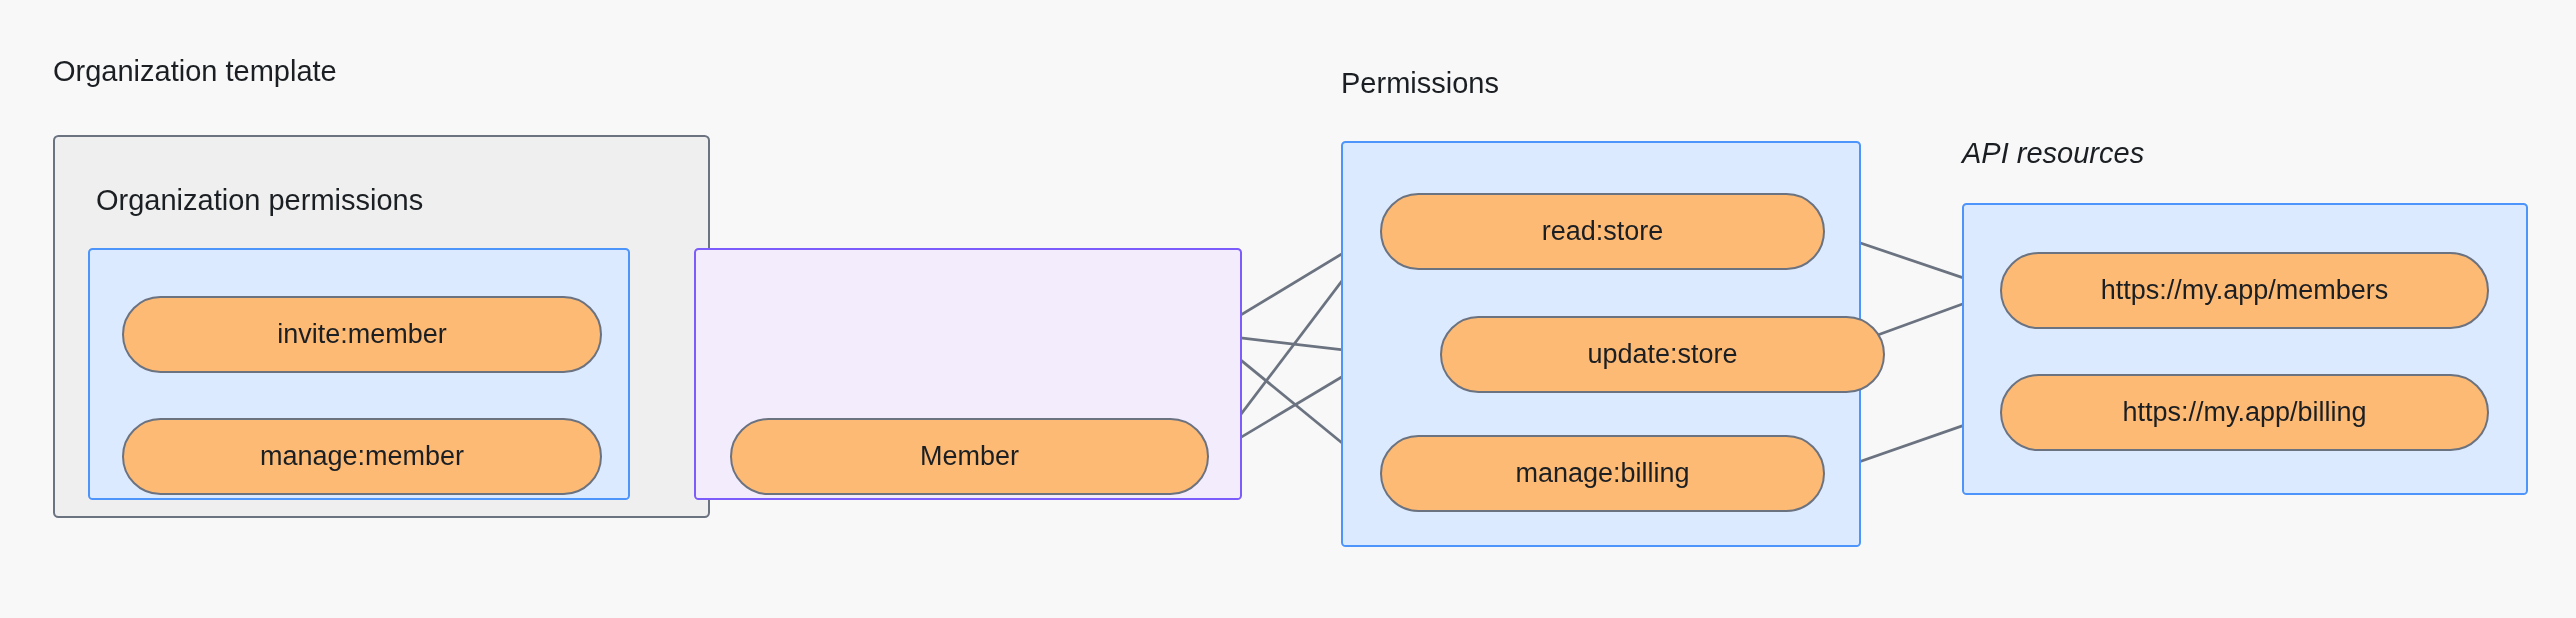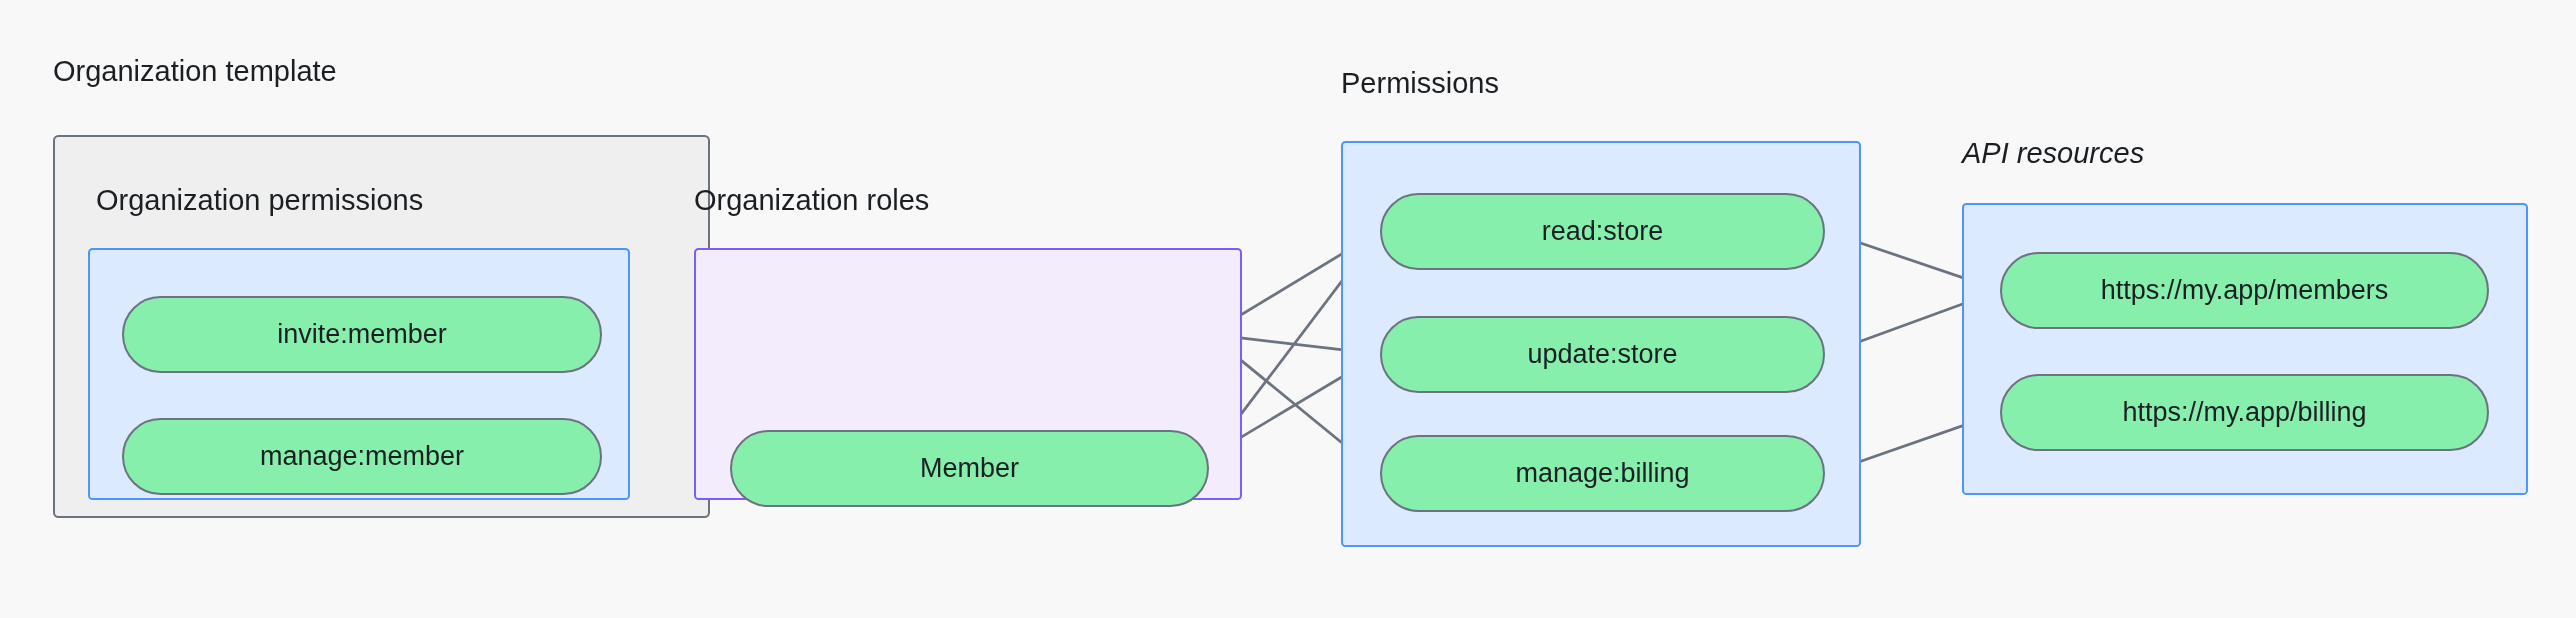--- a/index.html
+++ b/index.html
@@ -36,21 +36,21 @@
   .box-purple{
     border:2.7px solid #7c5cfa;
     background:#f3ecfd;
     border-radius:4.6px;
   }
 
   
   .pill{
     position:absolute;
     box-sizing:border-box;
-    background:#86efac;
+    background:#fdba74;
     border:2.7px solid #6b7280;
     border-radius:912px;
     display:flex;
     align-items:center;
     justify-content:center;
     font-size:27px;
     color:#1b1f23;
     white-space:nowrap;
   }
 
@@ -107,38 +107,37 @@
   <div class="box box-blue" style="left:88px;top:248px;width:542px;height:252px;"></div>
 
   <div class="pill" style="left:122px;top:296px;width:480px;height:77px;justify-content:center;">
     <span>invite:member</span>
   </div>
 
   <div class="pill" style="left:122px;top:418px;width:480px;height:77px;">
     <span>manage:member</span>
   </div>
 
-  <div class="group-label" style="left:694px;top:186px;">Organization roles</div>
 
   <div class="box box-purple" style="left:694px;top:248px;width:548px;height:252px;"></div>
 
 
-  <div class="pill" style="left:730px;top:418px;width:479px;height:77px;margin-top:12px;">
+  <div class="pill" style="left:730px;top:418px;width:479px;height:77px;">
     <span>Member</span>
   </div>
 
   <div class="group-label" style="left:1341px;top:69px;text-align:right;">Permissions</div>
 
   <div class="box box-blue" style="left:1341px;top:141px;width:520px;height:406px;"></div>
 
   <div class="pill" style="left:1380px;top:193px;width:445px;height:77px;">
     <span>read:store</span>
   </div>
 
-  <div class="pill" style="left:1380px;top:316px;width:445px;height:77px;">
+  <div class="pill" style="left:1440px;top:316px;width:445px;height:77px;">
     <span>update:store</span>
   </div>
 
   <div class="pill" style="left:1380px;top:435px;width:445px;height:77px;">
     <span>manage:billing</span>
   </div>
 
   <div class="group-label" style="left:1962px;top:139px;font-style:italic;">API resources</div>
 
   <div class="box box-blue" style="left:1962px;top:203px;width:566px;height:292px;"></div>

